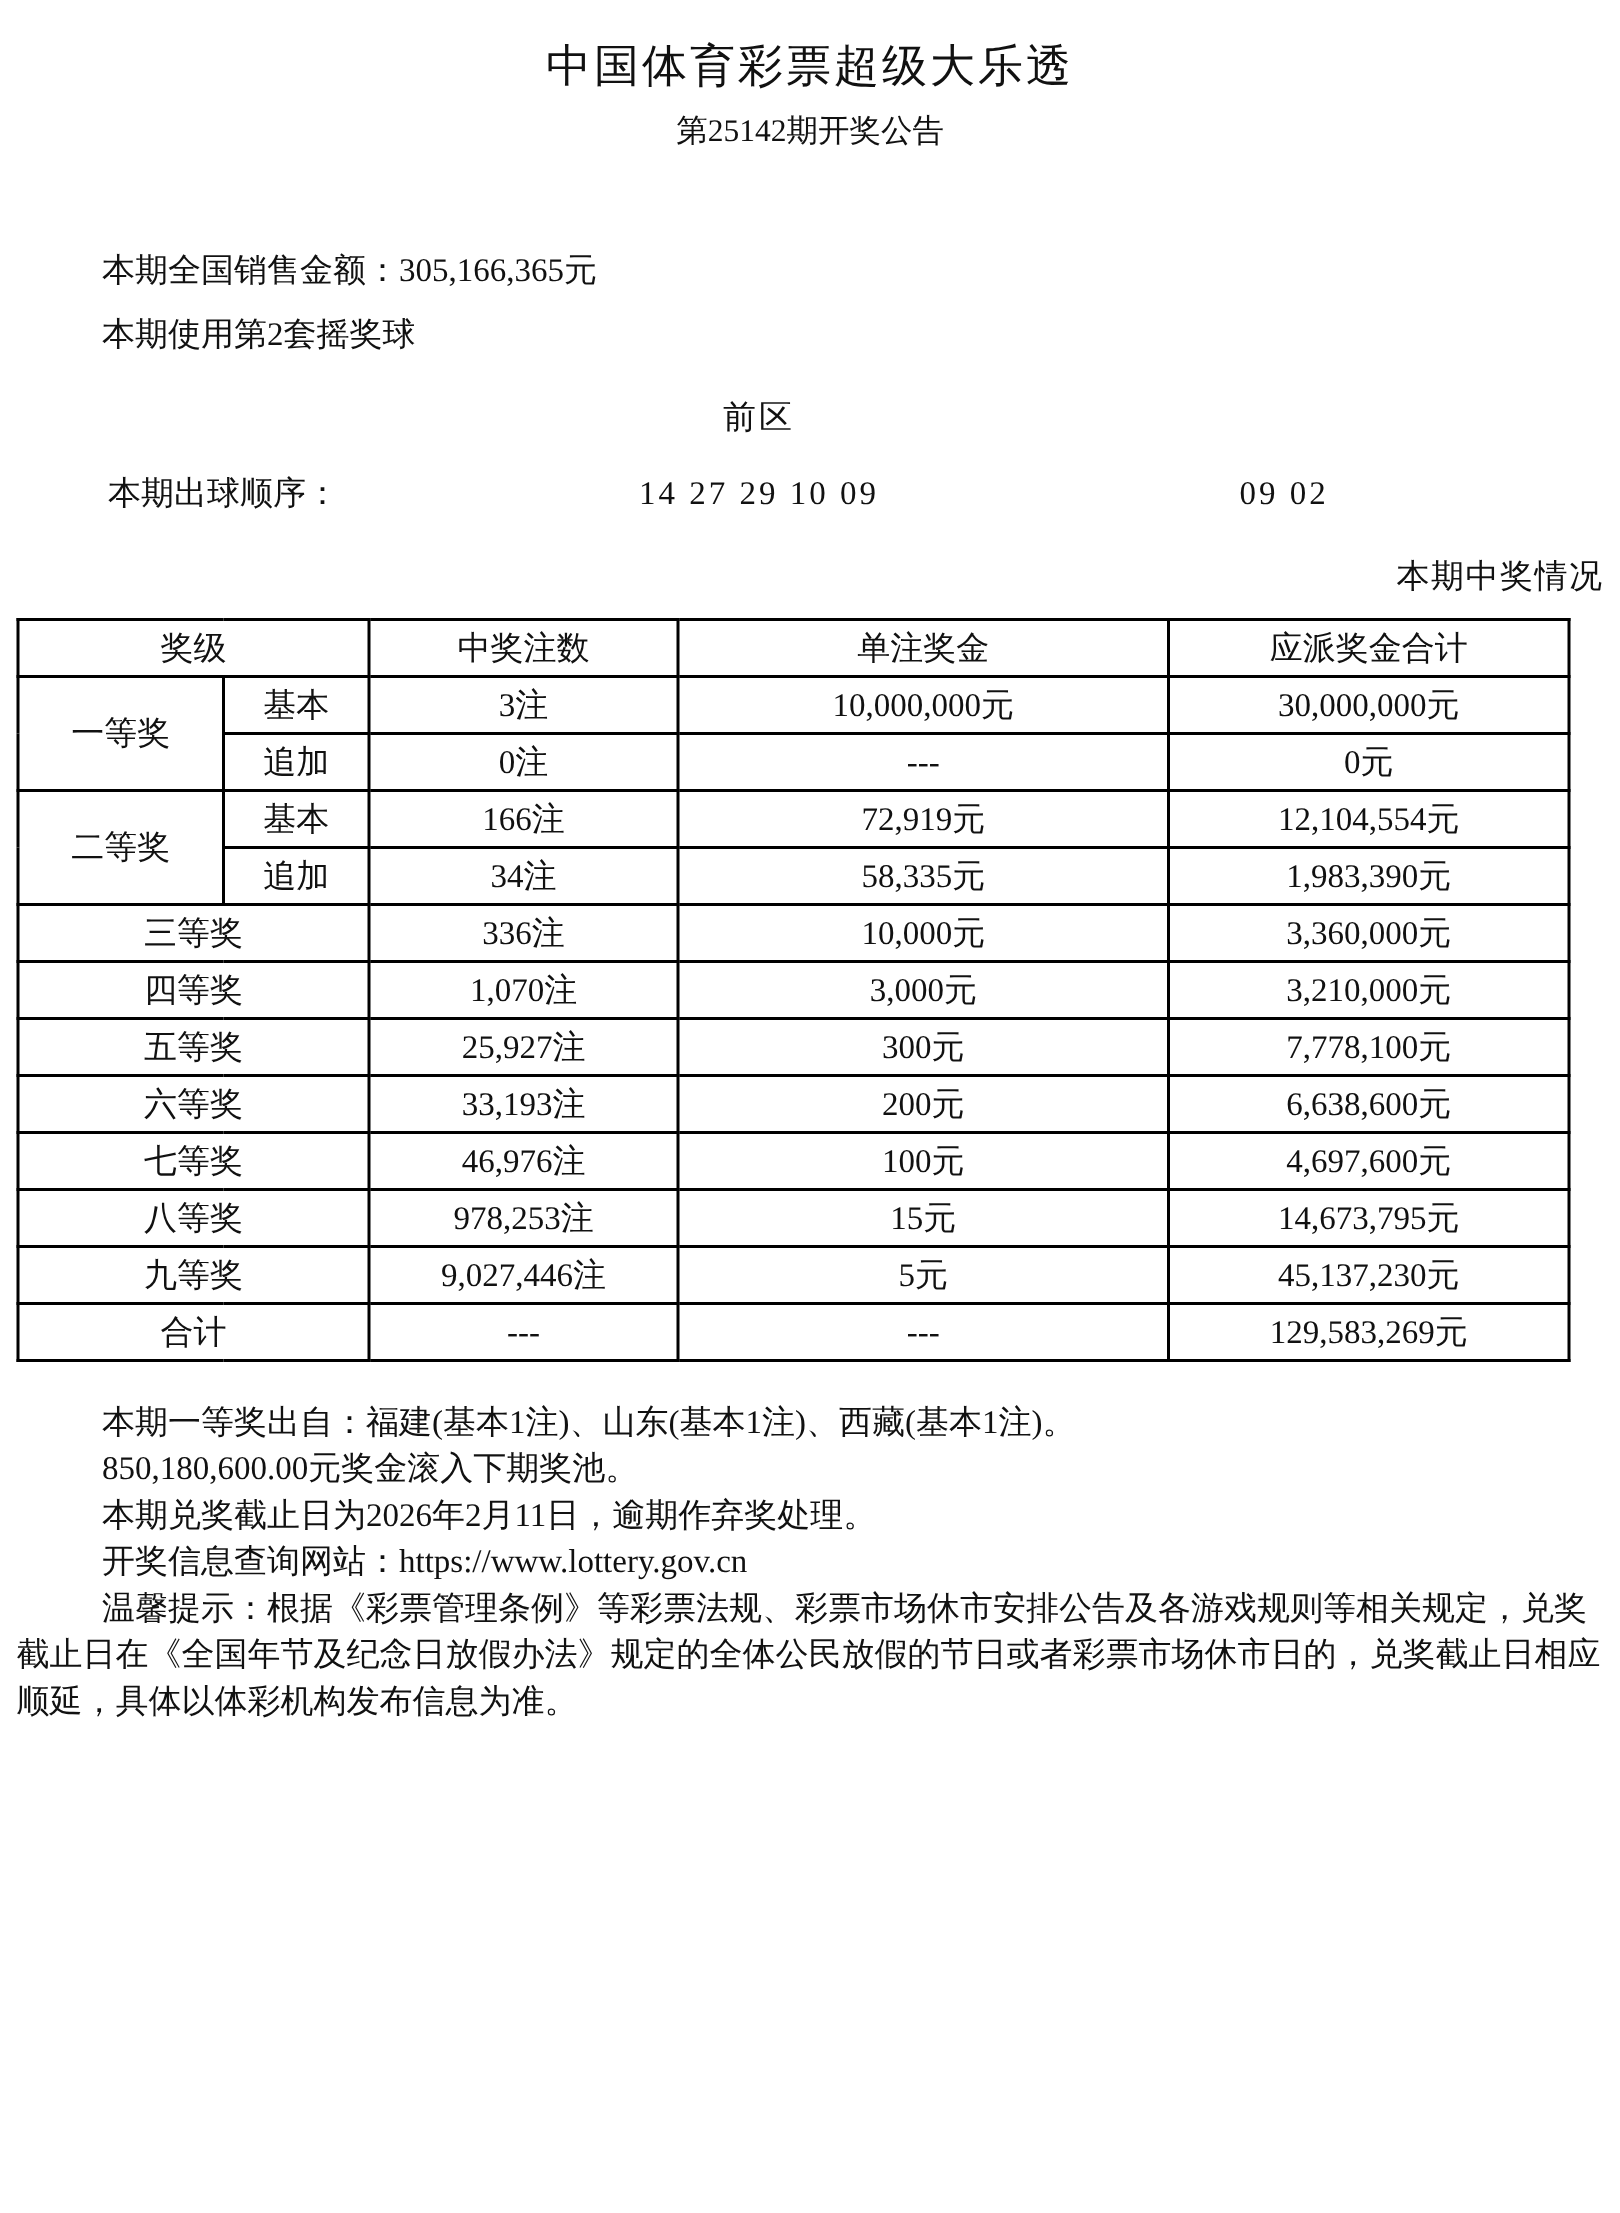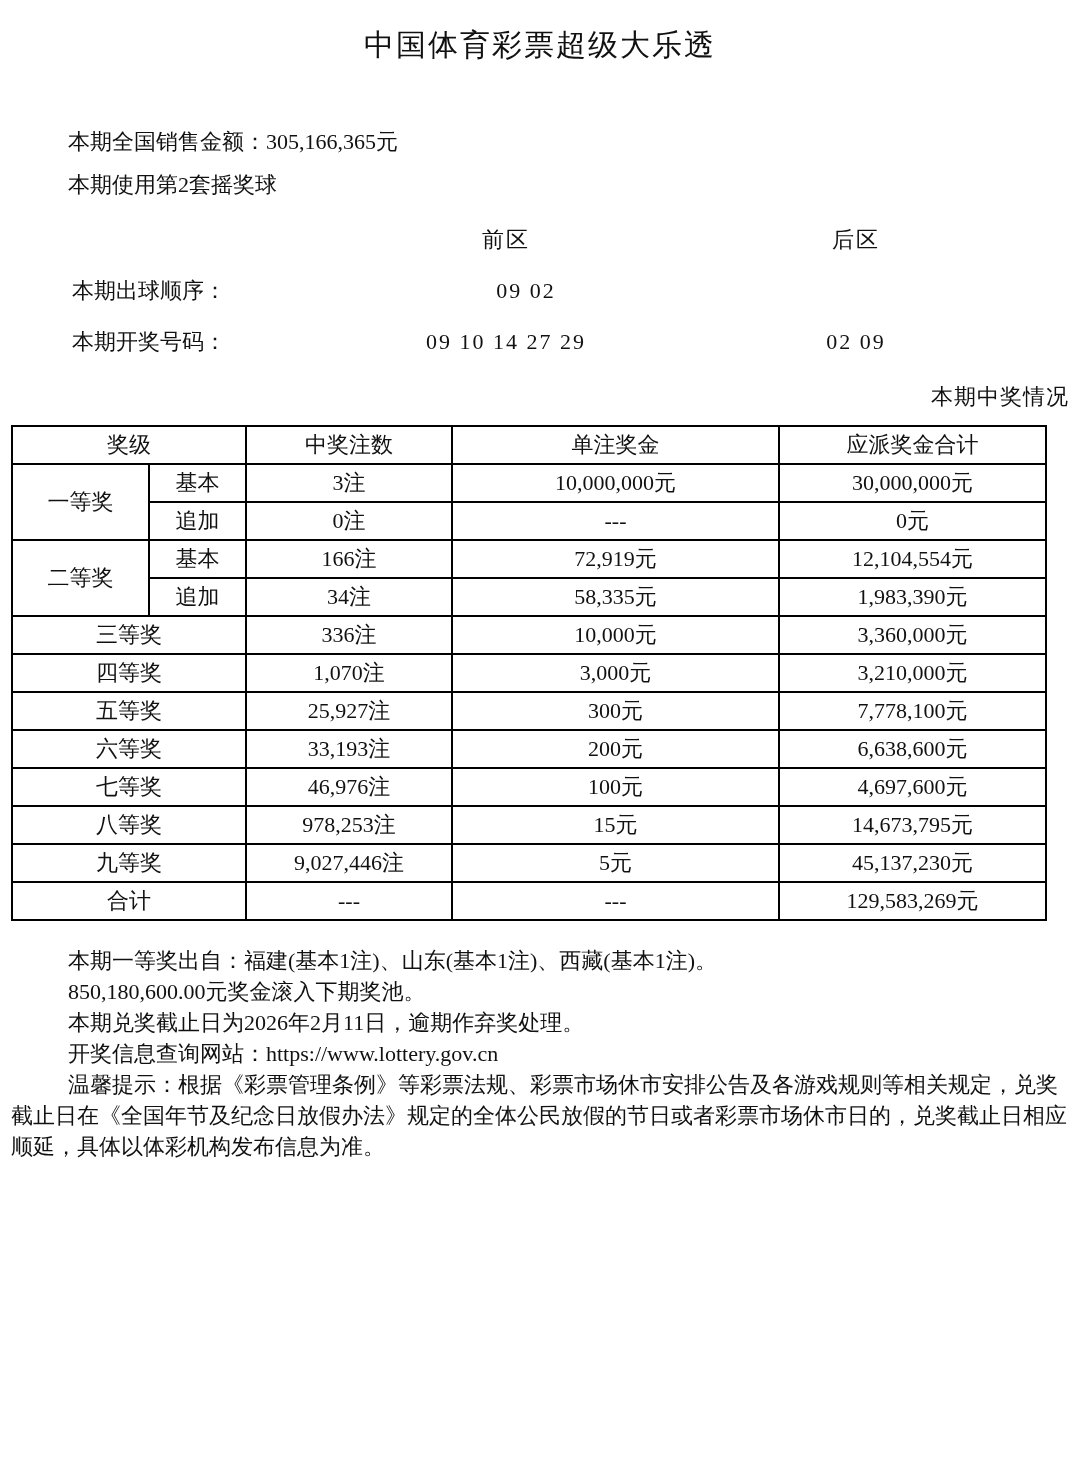--- a/index.html
+++ b/index.html
@@ -73,40 +73,36 @@
   .n3 { margin-top: 22px; }
   .tip { margin-top: 14px; line-height: 37px; }
   .site { margin-top: 10px; }
 </style>
 </head>
 <body>
 
 <div class="page">
 
   <div class="title">中国体育彩票超级大乐透</div>
+  <div class="subtitle">第25142期开奖公告</div>
 
   <div class="info">
     <p>本期全国销售金额：305,166,365元</p>
     <p>本期使用第2套摇奖球</p>
   </div>
 
   <div class="numbers">
     <div class="num-row">
       <div class="num-label"></div>
       <div class="num-front">前区</div>
-      <div class="num-back">后区</div>
     </div>
     <div class="num-row">
       <div class="num-label">本期出球顺序：</div>
+      <div class="num-front">14 27 29 10 09</div>
       <div class="num-back">09 02</div>
-    </div>
-    <div class="num-row">
-      <div class="num-label">本期开奖号码：</div>
-      <div class="num-front">09 10 14 27 29</div>
-      <div class="num-back">02 09</div>
     </div>
   </div>
 
   <div class="table-title">本期中奖情况</div>
 
   <table class="prize">
     <colgroup>
       <col style="width:137px">
         <col style="width:97px">
         <col style="width:206px">

